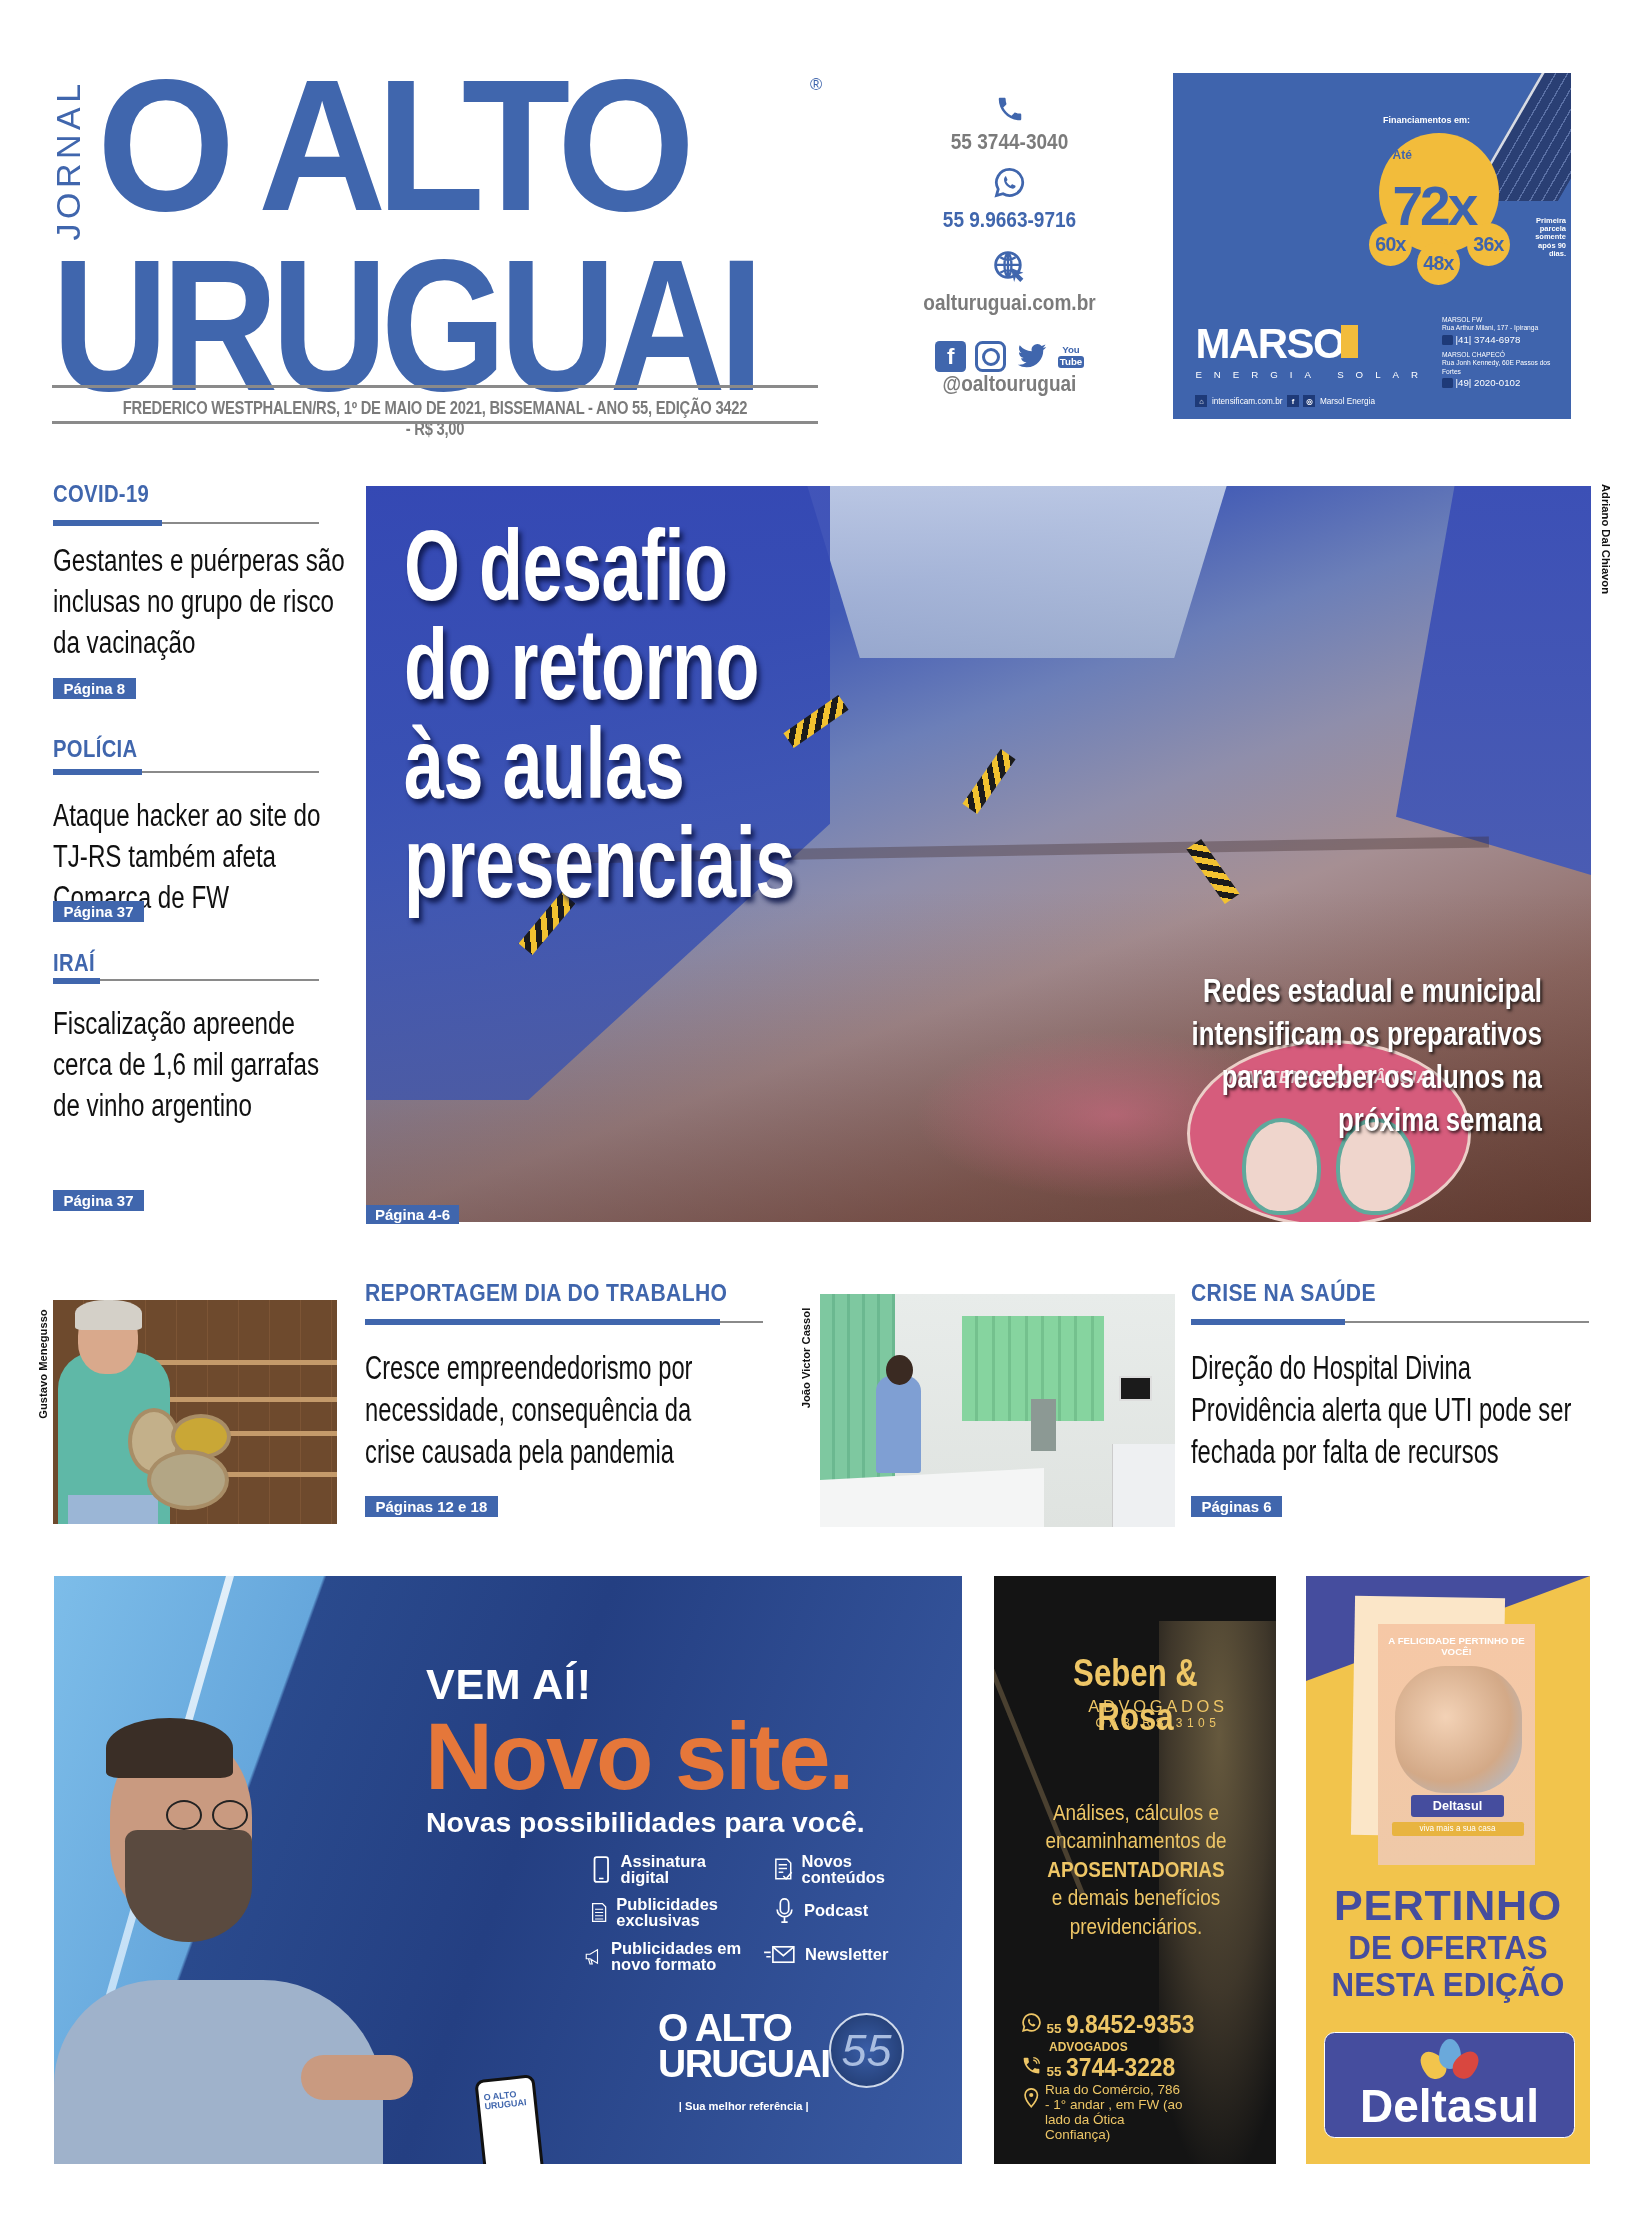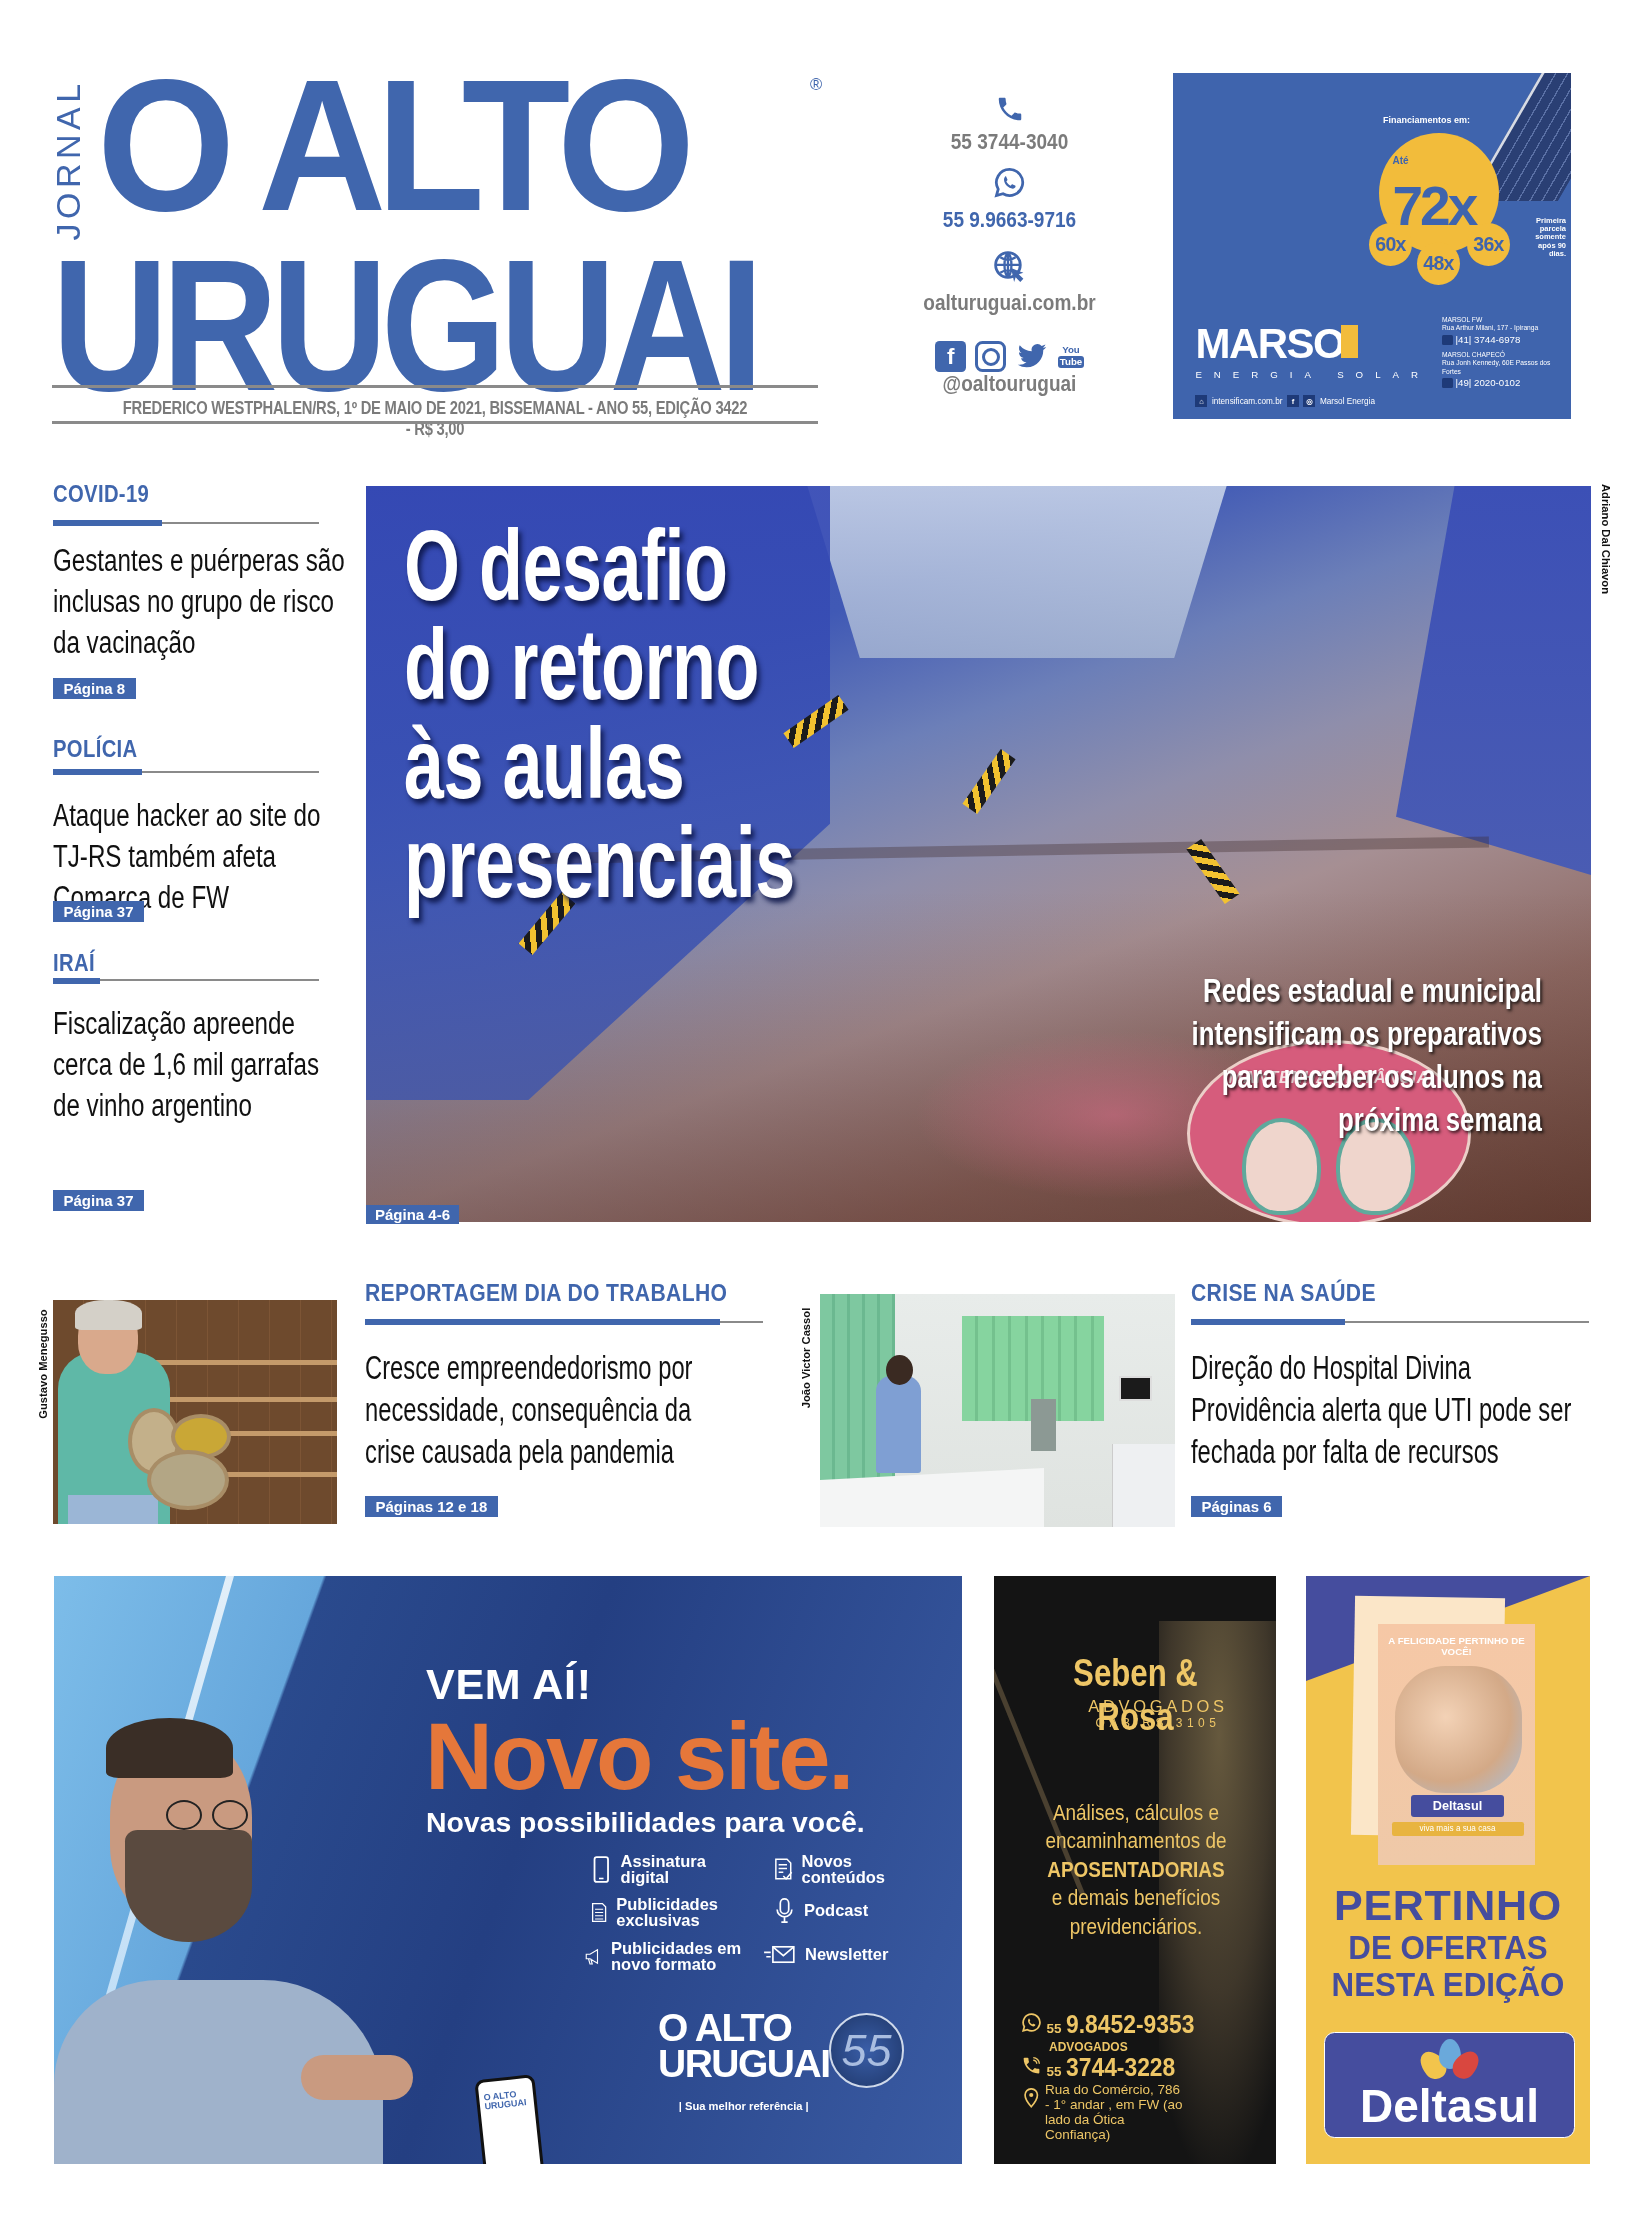--- a/index.html
+++ b/index.html
@@ -36,21 +36,21 @@
   .soc-yt b:last-child { background: #4066ad; color: #fff; border-radius: 3px; padding: 0.7px 1.5px; }
 
   
   .marsol { left: 1173px; top: 73px; width: 398px; height: 346px; background: #3f64ad; overflow: hidden; color: #fff; }
   .marsol .solar { position: absolute; right: -30px; top: -22.4px; width: 90px; height: 150px; background: repeating-linear-gradient(90deg, #2a3f74 0 10.5px, #5a70a5 10.5px 12px), #2a3f74; transform: skewX(-30deg); border-left: 3px solid #d7dbe4; }
   .ms-headline { left: 22.4px; top: 43px; font-size: 27px; line-height: 31px; font-weight: 700; letter-spacing: 0.4px; }
   .ms-headline .y { color: #f2bc3b; font-weight: 900; }
   .ms-headline .w { font-weight: 400; }
   .ms-fin { left: 210px; top: 42px; font-size: 9px; font-weight: 700; }
   .ms-big { left: 206px; top: 60px; width: 120px; height: 120px; border-radius: 50%; background: #f2bc3b; }
-  .ms-big .ate { position: absolute; left: 13.5px; top: 22px; color: #3f64ad; font-size: 10px; font-weight: 700; }
+  .ms-big .ate { position: absolute; left: 13.5px; top: 15px; color: #3f64ad; font-size: 12px; font-weight: 700; }
   .ms-big .num { position: absolute; left: 13.5px; top: 41px; color: #3f64ad; font-size: 55px; font-weight: 900; letter-spacing: -3px; }
   .ms-small { width: 43px; height: 43px; border-radius: 50%; background: #f2bc3b; color: #3f64ad; font-weight: 900; font-size: 19.5px; display: flex; align-items: center; justify-content: center; letter-spacing: -0.7px; }
   .ms-note { left: 348px; top: 144px; width: 45px; text-align: right; font-size: 7.5px; font-weight: 700; line-height: 8.2px; }
   .ms-brand { left: 22.4px; top: 247px; font-size: 42px; font-weight: 900; letter-spacing: -1.5px; }
   .ms-brand-l { display: inline-block; width: 16.5px; height: 33px; background: #f2bc3b; vertical-align: baseline; margin-left: -3px; }
   .ms-brand-sub { left: 22.4px; top: 296px; font-size: 9.7px; letter-spacing: 12px; }
   .ms-web { left: 22.4px; top: 322px; font-size: 8.2px; display: flex; align-items: center; gap: 4.5px; }
   .ms-web .sq { width: 12px; height: 12px; background: #1e3a78; display: inline-flex; align-items: center; justify-content: center; font-size: 7.5px; font-weight: 700; }
   .ms-addr { left: 269px; top: 243px; width: 127px; font-size: 6.7px; line-height: 8.2px; }
   .ms-addr .ph { font-size: 9.7px; margin: 2.2px 0 6px; display: flex; align-items: center; gap: 3px; }

